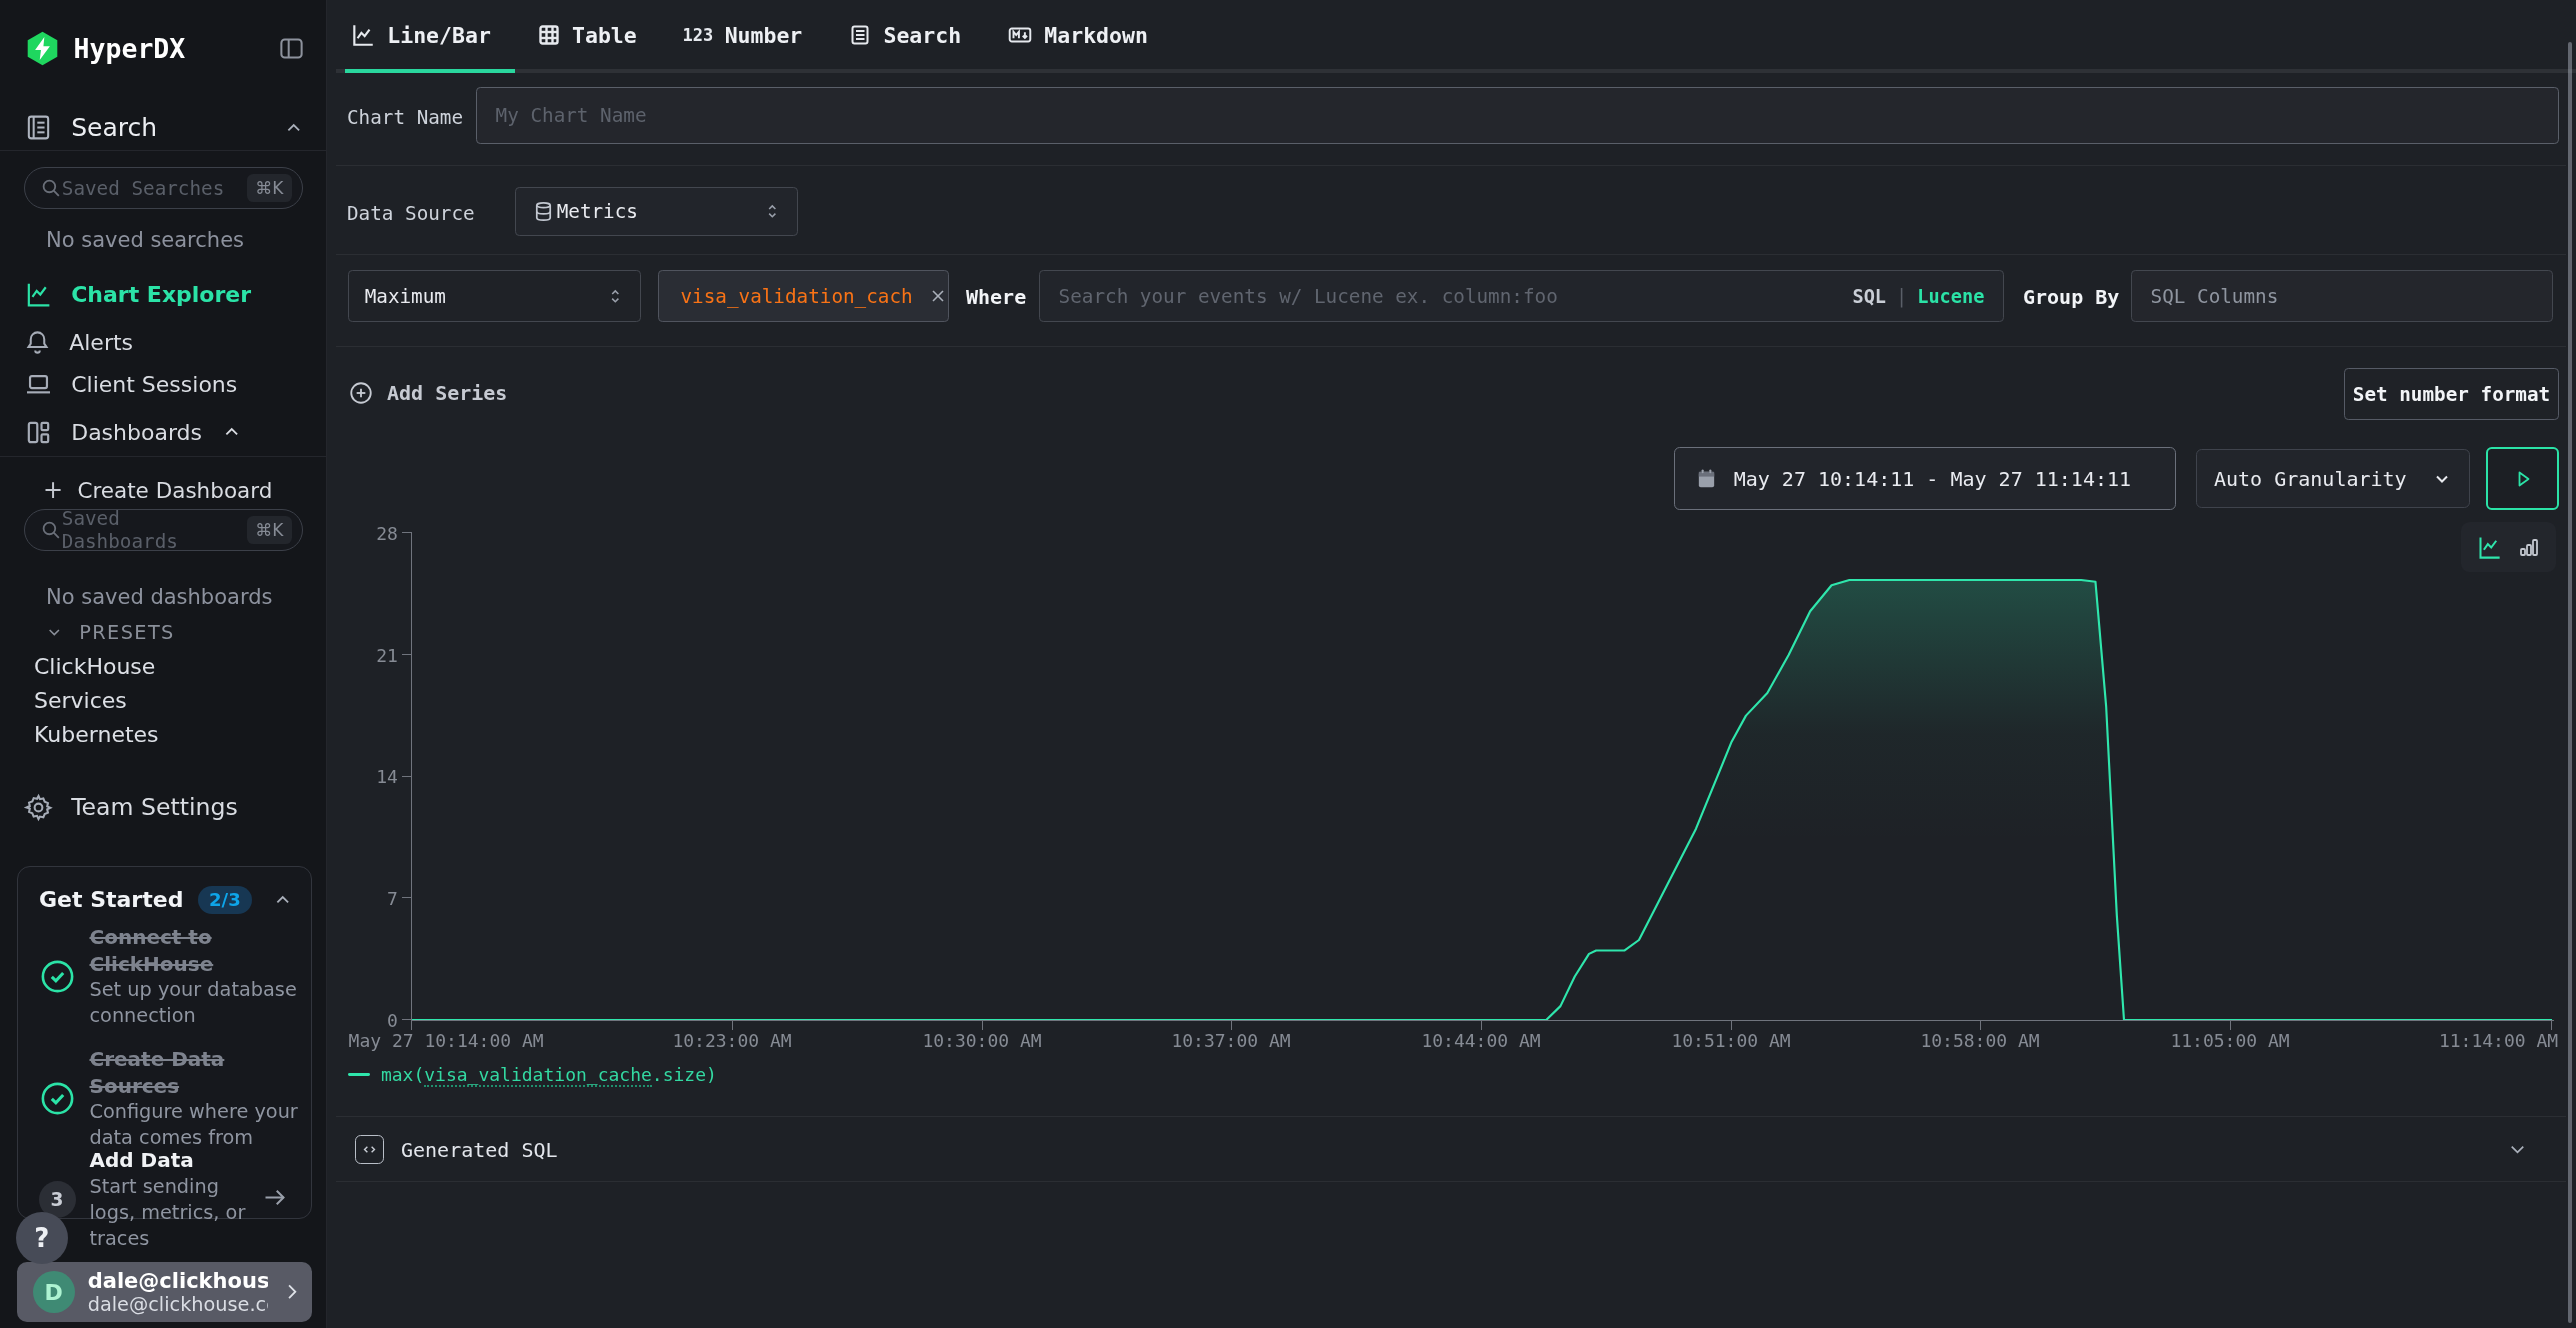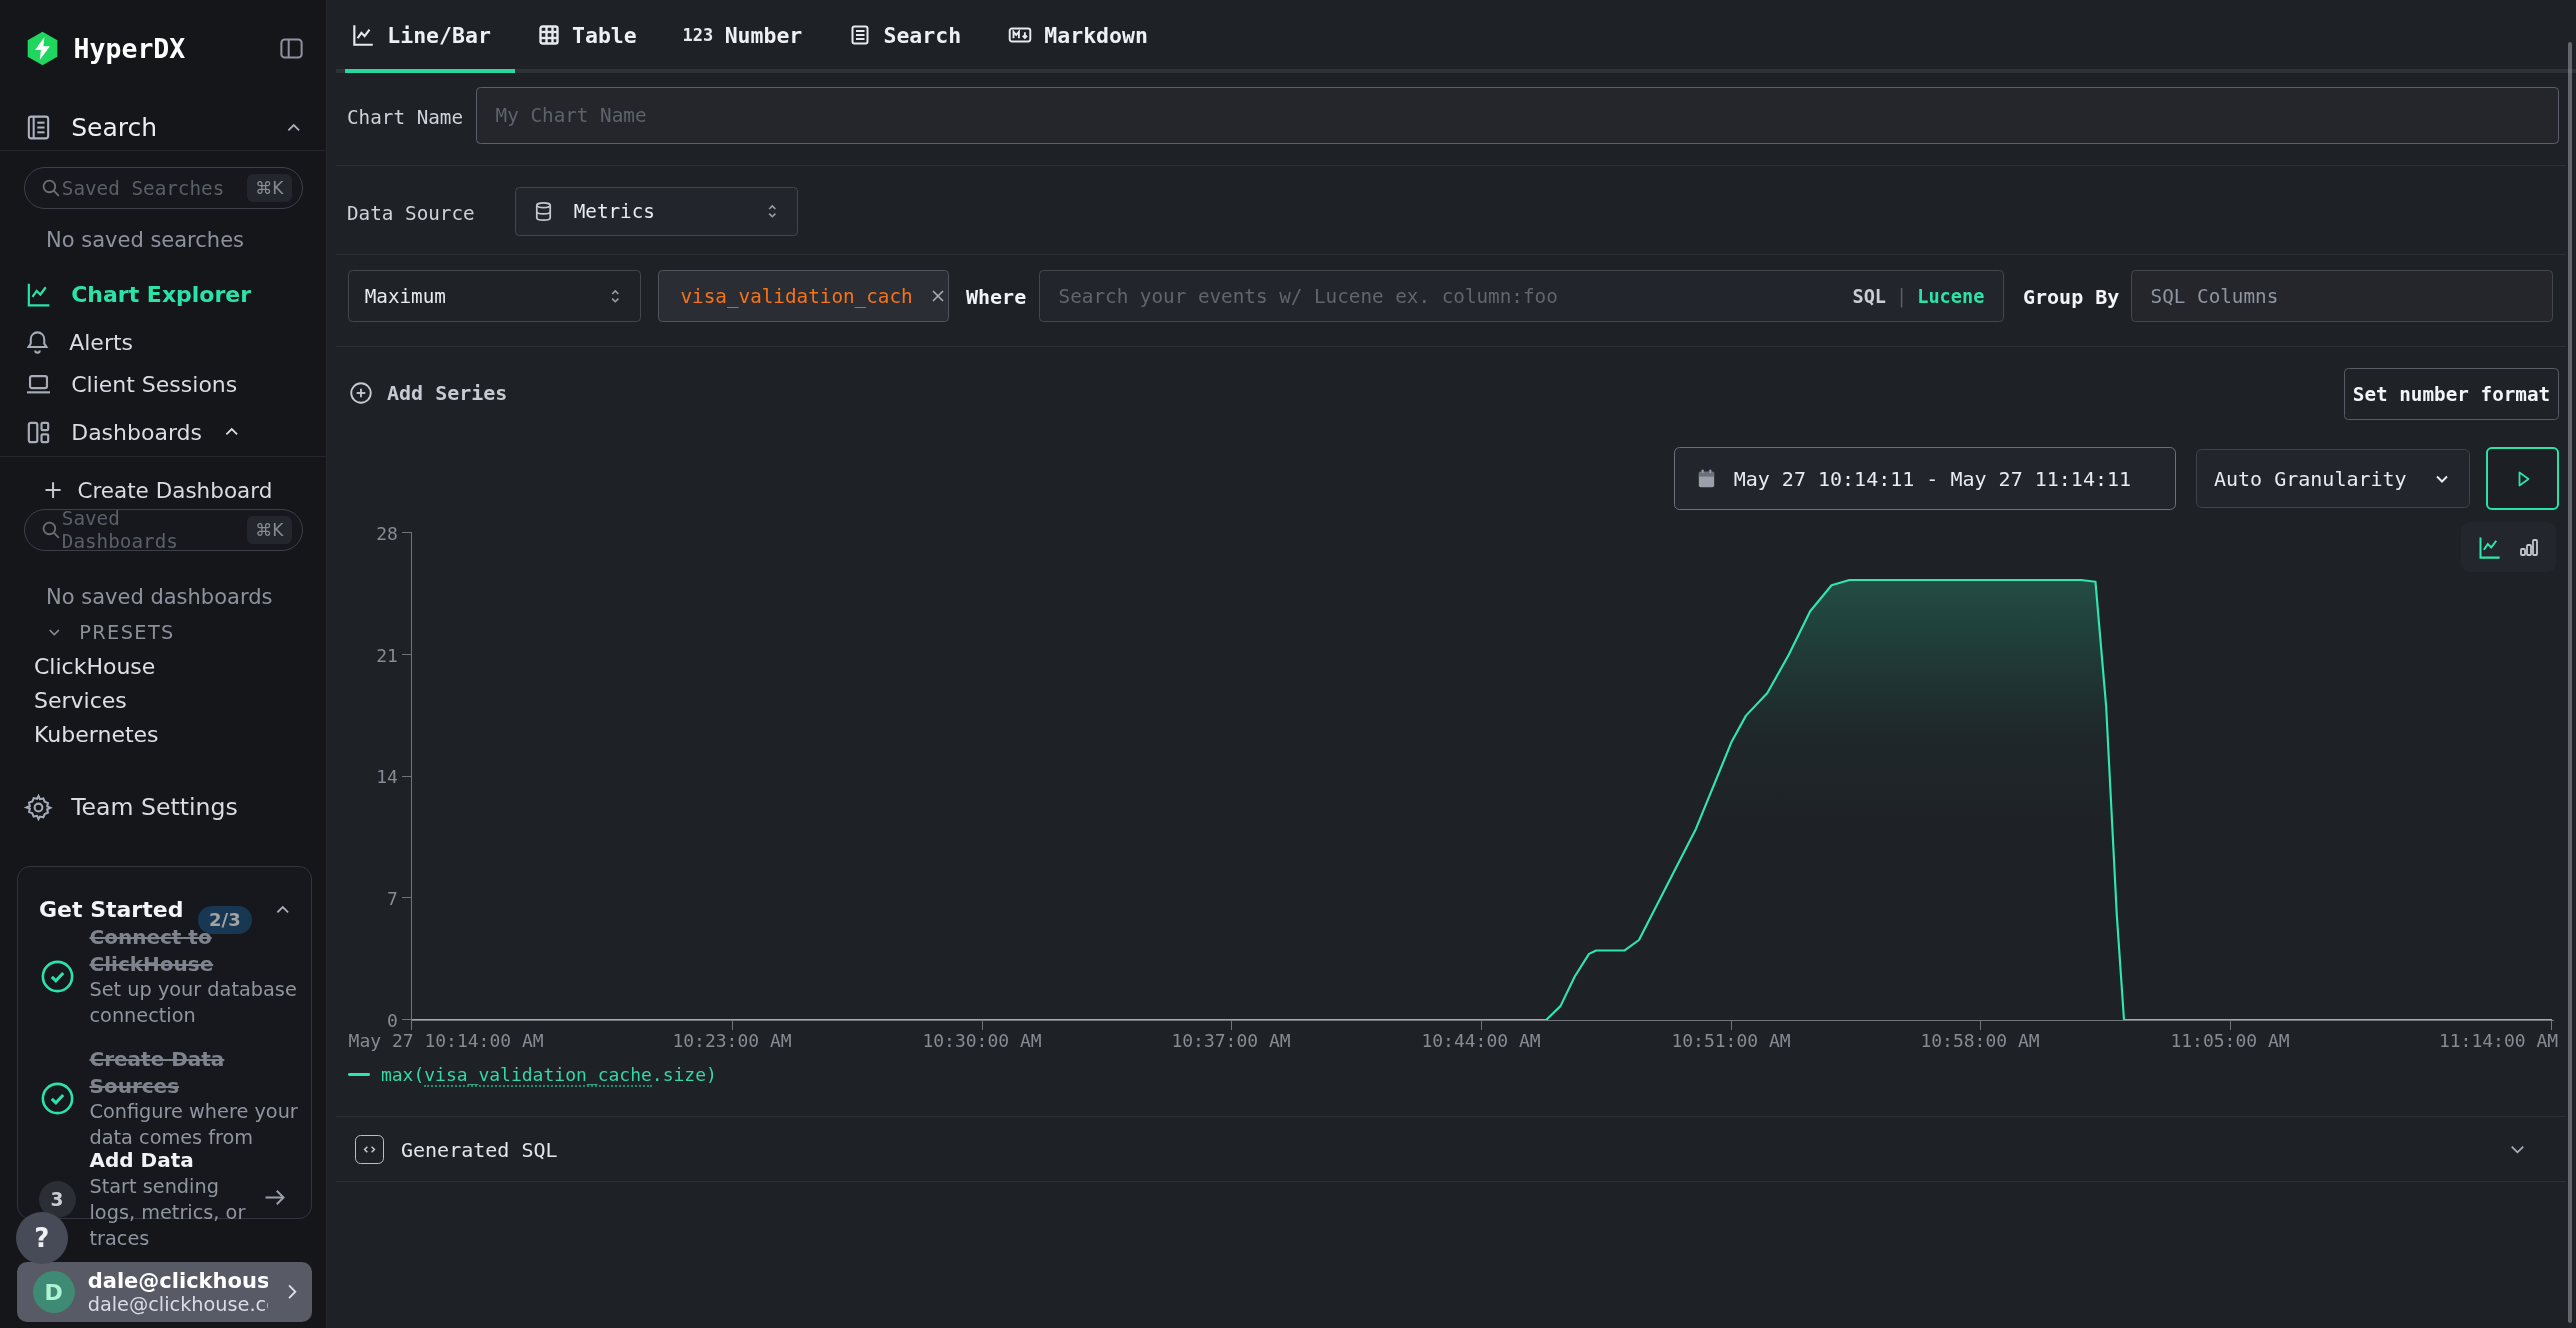--- a/index.html
+++ b/index.html
@@ -21,21 +21,21 @@
   .note{position:absolute;left:46px;font-size:21px;color:#8d929e;}
   .nav{position:absolute;left:23.6px;right:21.5px;height:36px;display:flex;align-items:center;gap:18.6px;font-size:22px;color:#d9dce2;cursor:pointer;}
   .nav .ic{color:#a6acb7;display:flex}
   .nav.active{color:#2be3a7;font-weight:bold}
   .nav.active .ic{color:#2be3a7}
   .small-item{position:absolute;left:34px;height:33px;display:flex;align-items:center;font-size:22px;color:#dde0e6;cursor:pointer;}
   .presets{position:absolute;left:45px;display:flex;align-items:center;gap:15.7px;color:#8a8f99;font-size:19.3px;letter-spacing:1.4px;cursor:pointer;}
   .gs-card{position:absolute;left:16.5px;top:866px;width:295px;height:353px;border:1.4px solid #32353d;border-radius:13px;background:#16181d;box-sizing:border-box;}
   .gs-head{position:absolute;left:21.5px;top:18.6px;right:17px;display:flex;align-items:center;gap:14.3px;}
   .gs-title{font-size:22px;font-weight:bold;color:#f2f4f7;}
-  .badge{background:#173753;color:#a3a3a3;font-size:18px;font-weight:bold;border-radius:715px;padding:3.6px 11.4px;margin-top:20px;}
+  .badge{background:#173753;color:#0ea5e9;font-size:18px;font-weight:bold;border-radius:715px;padding:3.6px 11.4px;}
   .gs-item{position:absolute;left:20px;right:11.4px;display:flex;gap:13px;}
   .gs-ic{width:39px;flex:0 0 39px;display:flex;justify-content:center;}
   .gs-tx{width:215px;}
   .gs-t{font-size:20px;line-height:26.5px;font-weight:bold;color:#7e838e;text-decoration:line-through;}
   .gs-t.todo{color:#f0f2f5;text-decoration:none;}
   .gs-d{font-size:19.3px;line-height:26px;color:#8f95a1;}
   .stepnum{width:37px;height:37px;border-radius:50%;background:#2b2e35;color:#c9cdd5;font-size:18.6px;font-weight:bold;display:flex;align-items:center;justify-content:center;}
   .help-fab{position:absolute;left:15.7px;top:1212px;width:52px;height:52px;border-radius:50%;background:#474b57;color:#eef0f4;font-size:26px;font-weight:bold;display:flex;align-items:center;justify-content:center;cursor:pointer;z-index:5;}
   .user-chip{position:absolute;left:17px;top:1262px;width:295px;height:60px;border-radius:10px;background:rgba(143,148,164,.55);display:flex;align-items:center;gap:13px;padding:0 10px 0 15.7px;box-sizing:border-box;cursor:pointer;}
   .avatar{width:42px;height:42px;border-radius:50%;background:#3f8a74;color:#aef3d2;font-size:22px;font-weight:bold;display:flex;align-items:center;justify-content:center;flex:0 0 42px;}
@@ -49,21 +49,21 @@
   .tab{display:flex;align-items:center;gap:11.4px;font-family:"DejaVu Sans Mono","Liberation Mono",monospace;font-size:21.5px;font-weight:bold;color:#eef0f4;cursor:pointer;padding:0 2.9px;}
   .tab .ic{display:flex;color:#e6e9ee}
   .tab-track{position:absolute;left:10px;right:0;top:69px;height:3.6px;background:#2e3136;}
   .tab-active-bar{position:absolute;left:19.3px;top:69px;width:170px;height:3.6px;background:#2ad79e;}
   .flabel{position:absolute;font-family:"DejaVu Sans Mono","Liberation Mono",monospace;font-size:19.3px;color:#ced3db;}
   .blabel{position:absolute;font-family:"DejaVu Sans Mono","Liberation Mono",monospace;font-size:20px;font-weight:bold;color:#f2f4f7;}
   input.tinput{position:absolute;box-sizing:border-box;background:#24262c;border:1.4px solid #43474f;border-radius:4.3px;color:#e9ebf0;font-family:"DejaVu Sans Mono","Liberation Mono",monospace;font-size:19.3px;padding:0 18.6px;outline:none;}
   input.tinput::placeholder{color:#60656f;}
   input.cn::placeholder{color:#5d626c}
   input.gb::placeholder{color:#8f95a0}
-  .selectbox{position:absolute;box-sizing:border-box;background:#22252b;border:1.4px solid #43474f;border-radius:4.3px;display:flex;align-items:center;gap:19px;padding:0 15.7px;cursor:pointer;
+  .selectbox{position:absolute;box-sizing:border-box;background:#22252b;border:1.4px solid #43474f;border-radius:4.3px;display:flex;align-items:center;gap:2px;padding:0 15.7px;cursor:pointer;
              font-family:"DejaVu Sans Mono","Liberation Mono",monospace;font-size:19.3px;color:#e9ebf0;text-align:center;}
   .selectbox .updn{margin-left:auto;color:#9aa0ab;display:flex}
   .chip{position:absolute;box-sizing:border-box;background:#2a2d34;border:1.4px solid #50545e;border-radius:4.3px;display:flex;align-items:center;padding:0 14.3px 0 21.5px;font-family:"DejaVu Sans Mono","Liberation Mono",monospace;font-size:19.3px;color:#f97316;}
   .chip .x{margin-left:15.7px;color:#aab0ba;cursor:pointer;display:flex}
   .where-wrap{position:absolute;box-sizing:border-box;background:#22252b;border:1.4px solid #43474f;border-radius:4.3px;display:flex;align-items:center;}
   .where-wrap input{position:static;flex:1;border:none;background:transparent;height:100%;}
   .sql-lucene{display:flex;align-items:center;gap:10px;padding-right:18.6px;font-family:"DejaVu Sans Mono","Liberation Mono",monospace;font-size:18.6px;}
   .sql-lucene .sql{color:#c9ced6;font-weight:bold;cursor:pointer}
   .sql-lucene .sep{color:#5a5f68}
   .sql-lucene .lucene{color:#2be3a7;font-weight:bold;cursor:pointer}

